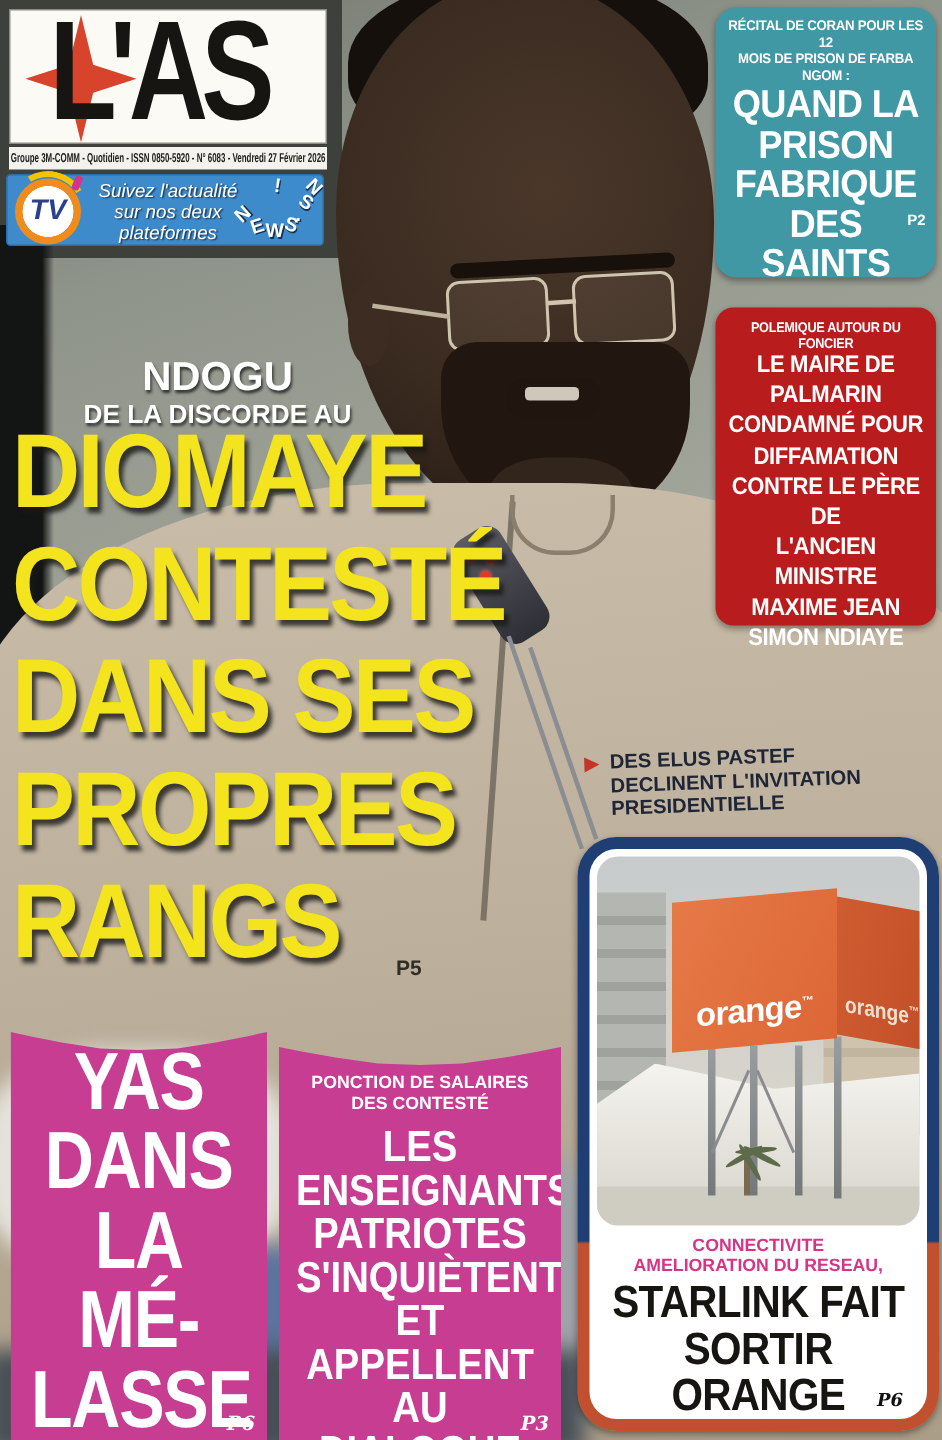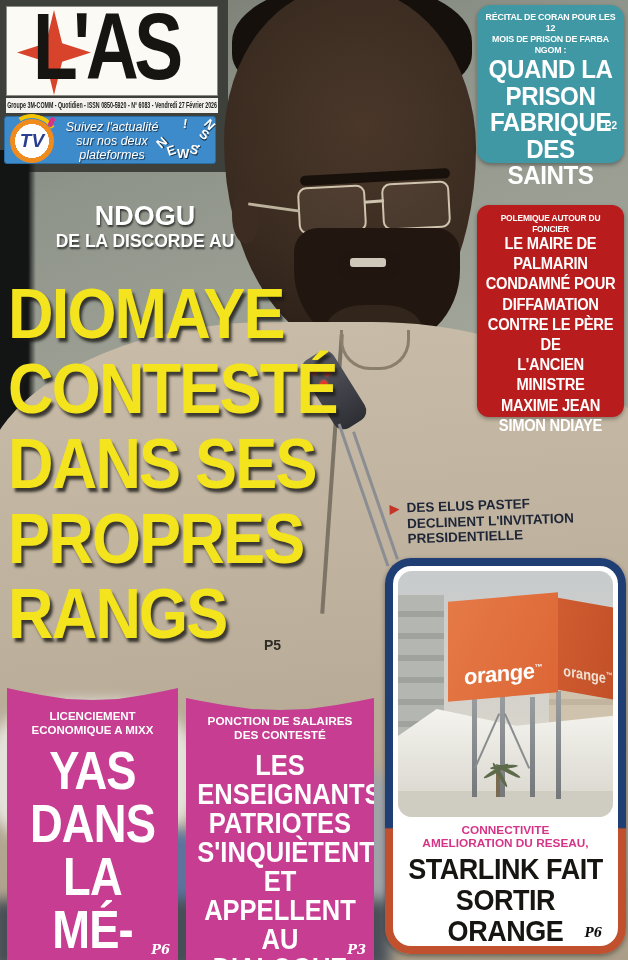--- a/index.html
+++ b/index.html
@@ -64,31 +64,31 @@
   .news-sn span { position:absolute; color:#fff; font-weight:bold; font-size:13px; text-shadow:1px 1px 0 #17334d; }
   .ns0{left:2px;top:16px;transform:rotate(-42deg);} .ns1{left:12px;top:24px;transform:rotate(-18deg);}
   .ns2{left:22px;top:27px;} .ns3{left:35px;top:23px;transform:rotate(18deg);}
   .ns4{left:42px;top:16px;} .ns5{left:45px;top:8px;transform:rotate(34deg);}
   .ns6{left:50px;top:-2px;transform:rotate(46deg);}
   .ns-mark{left:28px;top:-3px;font-size:16px;transform:rotate(8deg);}
 
   
   .card { position:absolute; color:#fff; text-align:center; box-shadow:0 2px 4px rgba(0,0,0,.35); }
   .kick { font-weight:bold; }
-  .teal-card { left:477px; top:5px; width:147px; height:158px; background:#3f98a4; border-radius:14px; padding-top:7px; }
+  .teal-card { left:477px; top:5px; width:147px; height:180px; background:#3f98a4; border-radius:14px; padding-top:7px; }
   .teal-card .kick div { font-size:9.3px; line-height:11px; letter-spacing:-.2px; transform:scaleX(.95); }
   .teal-card .hl div { font-size:26px; line-height:26.5px; font-weight:bold; letter-spacing:-.5px; transform:scaleX(.93); }
   .teal-card .pg { position:absolute; right:7px; bottom:32px; font-size:10px; font-weight:bold; }
 
   .red-card { left:477px; top:205px; width:147px; height:212px; background:#b91c1c; border-radius:12px; padding-top:7px; }
   .red-card .kick { font-size:9.4px; letter-spacing:-.2px; transform:scaleX(.9); }
   .red-card .hl div { font-size:16px; line-height:20.2px; font-weight:bold; letter-spacing:-.3px; transform:scaleX(.92); }
 
   .ndogu { left:16px; top:201px; width:258px; text-align:center; color:#fff; text-shadow:1px 2px 2px rgba(0,0,0,.65); }
-  .ndogu .t { font-size:27px; font-weight:bold; }
+  .ndogu .t { font-size:27px; font-weight:bold;margin-top:35px; }
   .ndogu .s { font-size:17.5px; line-height:19.5px; font-weight:bold; }
 
   .main-hl { left:8px; top:277px; }
   .main-hl .ln { font-size:70px; line-height:75px; font-weight:bold; letter-spacing:-2px; color:#f4e41d;
                  transform:scaleX(.9); transform-origin:left; white-space:nowrap;
                  text-shadow:3px 4px 3px rgba(25,25,22,.8); }
   .main-hl .pg { position:absolute; left:256px; top:360px; font-size:14px; font-weight:bold; color:#2e2d26; }
 
   .pastef { left:390px; top:497px; width:225px; transform:rotate(-2deg); color:#1d2536; font-weight:bold;
             font-size:13.5px; line-height:15.5px; padding-left:17px; }
@@ -253,24 +253,20 @@
   </div>
 
   <div class="abs pastef">
     <span class="bullet"></span>
     <div>DES ELUS PASTEF</div>
     <div>DECLINENT L'INVITATION</div>
     <div>PRESIDENTIELLE</div>
   </div>
 
   <div class="pink pink-left">
-    <div class="kick">
-      <div>LICENCIEMENT</div>
-      <div>ECONOMIQUE A MIXX</div>
-    </div>
     <div class="hl">
       <div>YAS</div>
       <div>DANS</div>
       <div>LA MÉ-</div>
       <div>LASSE</div>
     </div>
     <span class="pg">P6</span>
   </div>
 
   <div class="pink pink-mid">

